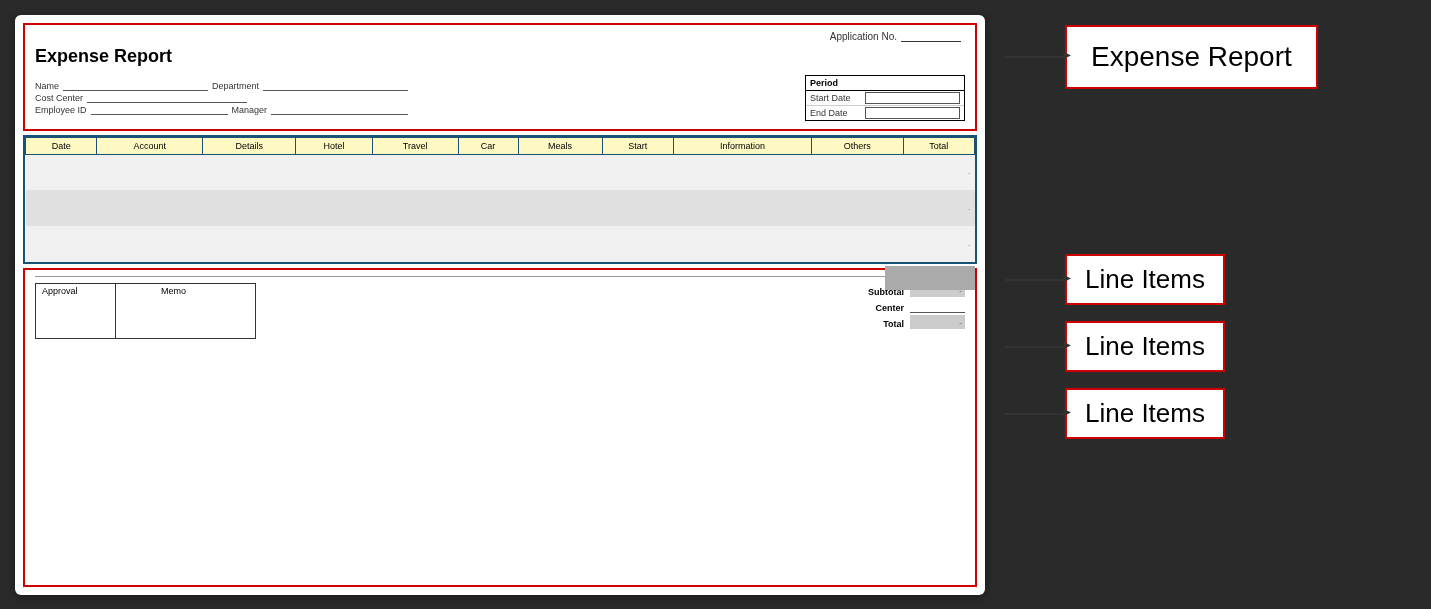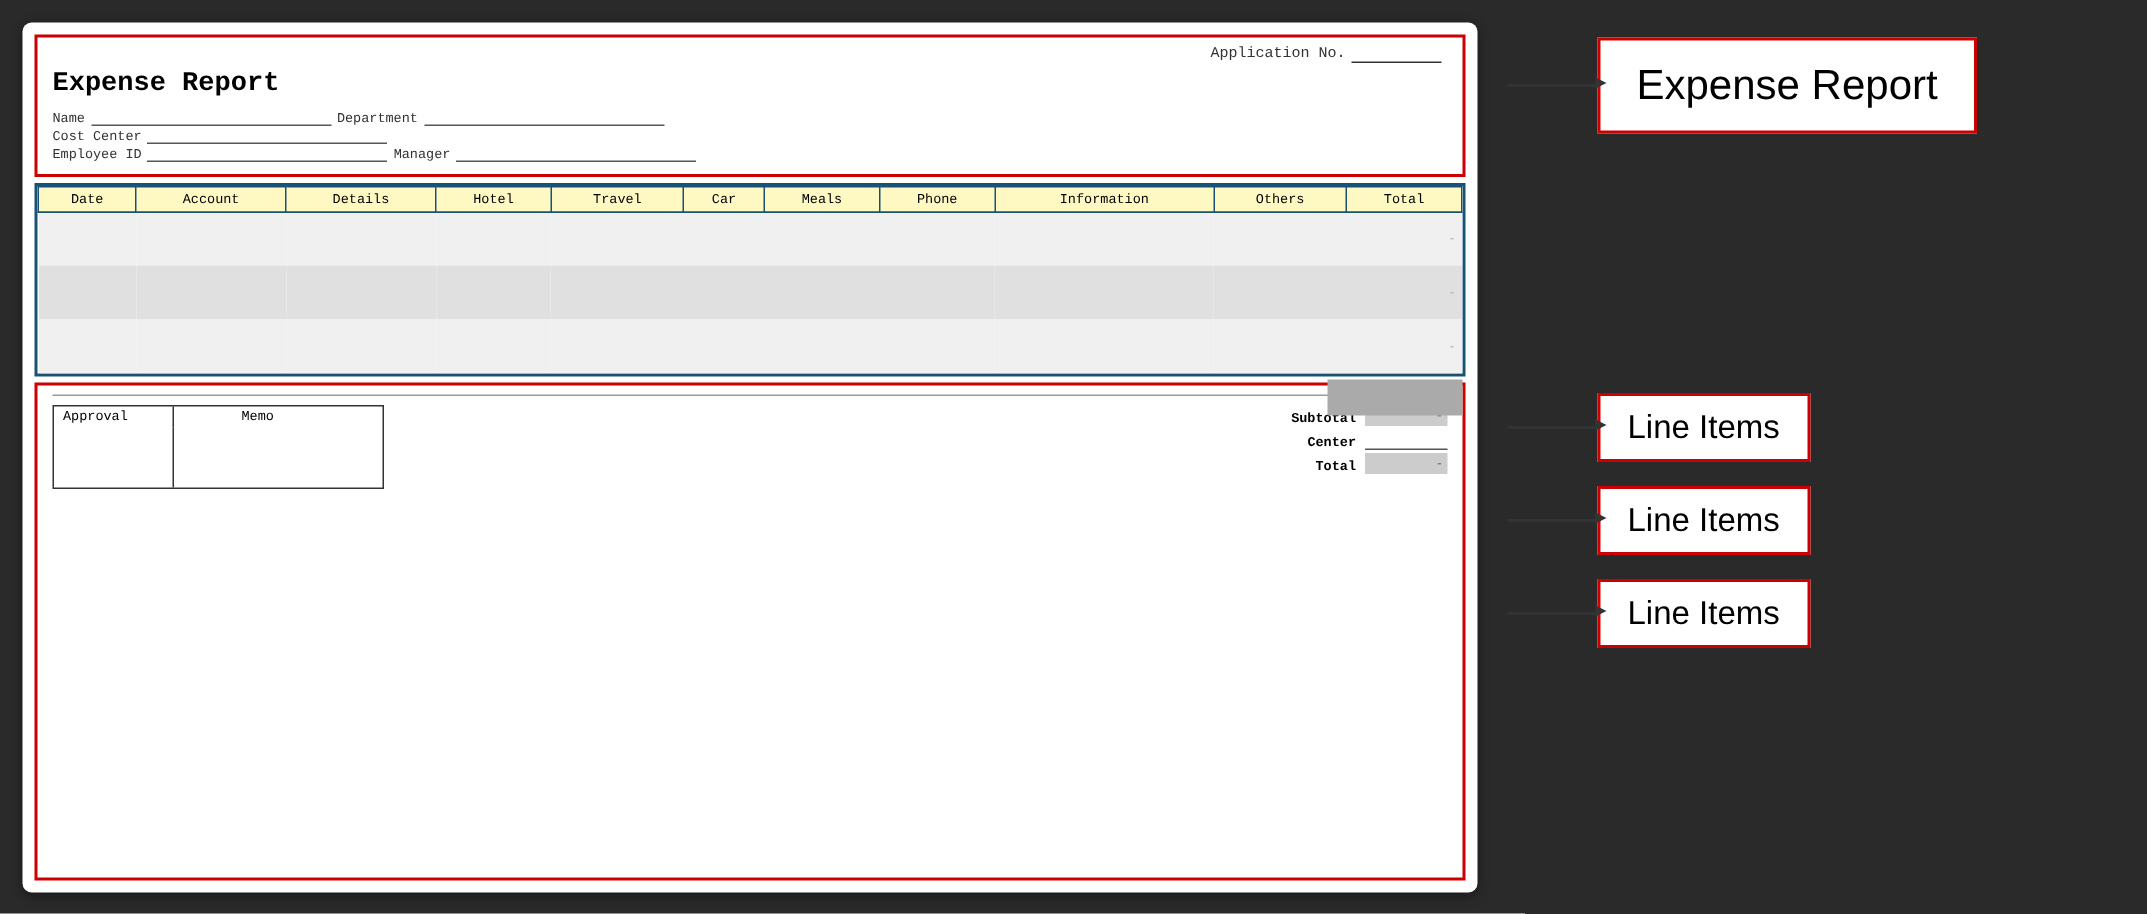--- a/index.html
+++ b/index.html
@@ -31,21 +31,20 @@
       width: 970px;
       min-width: 970px;
       height: 580px;
       padding: 0;
       position: relative;
       display: flex;
       flex-direction: column;
       gap: 4px;
       padding: 8px;
       box-shadow: 0 2px 8px rgba(0,0,0,0.4);
-      font-family: Liberation Mono, monospace;
     }
 
     
     .header-section {
       border: 2px solid #cc0000;
       padding: 6px 10px 8px 10px;
       position: relative;
       flex-shrink: 0;
     }
 
@@ -350,21 +349,21 @@
       color: #333;
       position: absolute;
       right: -6px;
       top: -7px;
     }
 
     .label-box {
       border: 2px solid #cc0000;
       background: #fff;
       padding: 8px 18px;
-      font-size: 22px;
+      font-size: 26px;
       font-weight: normal;
       color: #000;
       white-space: nowrap;
     }
 
     .label-box.large {
       font-size: 28px;
       padding: 14px 24px;
     }
 
@@ -408,35 +407,46 @@
             <span class="field-underline"></span>
           </div>
           <div class="field-line">
             <span>Employee ID</span>
             <span class="field-underline"></span>
             <span>Manager</span>
             <span class="field-underline"></span>
           </div>
         </div>
         <div style="flex:1"></div>
+        <div class="period-box">
+          <div class="period-title">Period</div>
+          <div class="period-row">
+            <span class="period-label">Start Date</span>
+            <span class="period-value-box"></span>
+          </div>
+          <div class="period-row">
+            <span class="period-label">End Date</span>
+            <span class="period-value-box"></span>
+          </div>
+        </div>
       </div>
     </div>
 
     <div class="table-section">
       <table class="expense-table">
         <thead>
           <tr>
             <th>Date</th>
             <th>Account</th>
             <th>Details</th>
             <th>Hotel</th>
             <th>Travel</th>
             <th>Car</th>
             <th>Meals</th>
-            <th>Phone</th>
+            <th>Start</th>
             <th>Information</th>
             <th>Others</th>
             <th>Total</th>
           </tr>
         </thead>
         <tbody>
           <tr>
             <td></td>
               <td></td>
               <td></td>

